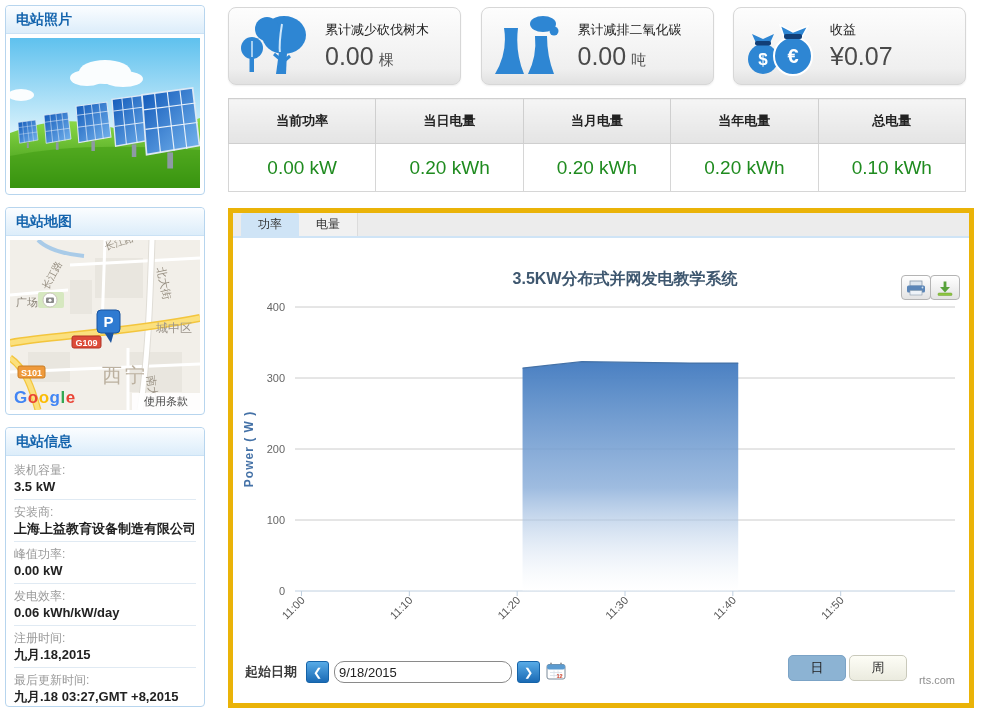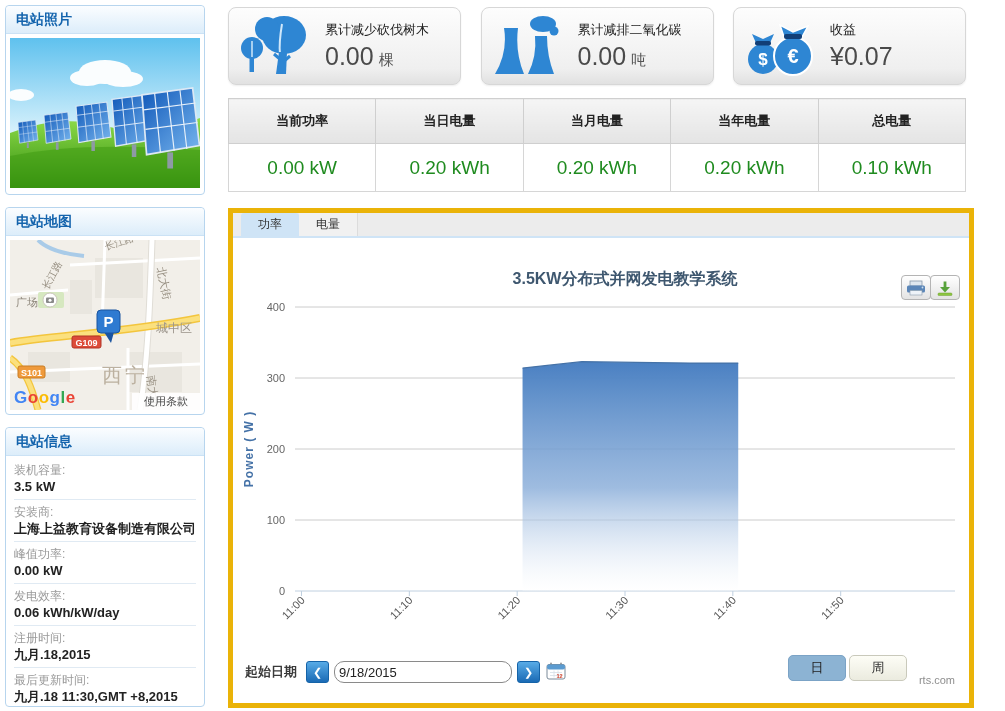--- a/index.html
+++ b/index.html
@@ -197,21 +197,21 @@
       <div class="info-row">
         <div class="info-label">发电效率:</div>
         <div class="info-value">0.06 kWh/kW/day</div>
       </div>
       <div class="info-row">
         <div class="info-label">注册时间:</div>
         <div class="info-value">九月.18,2015</div>
       </div>
       <div class="info-row">
         <div class="info-label">最后更新时间:</div>
-        <div class="info-value">九月.18 11:30,GMT +8,2015</div>
+        <div class="info-value">九月.18 03:27,GMT +8,2015</div>
       </div>
     </div>
   </section>
 </aside>
 
 <main>
 
   <div class="cards">
     <div class="card">
       <div class="card-icon">

